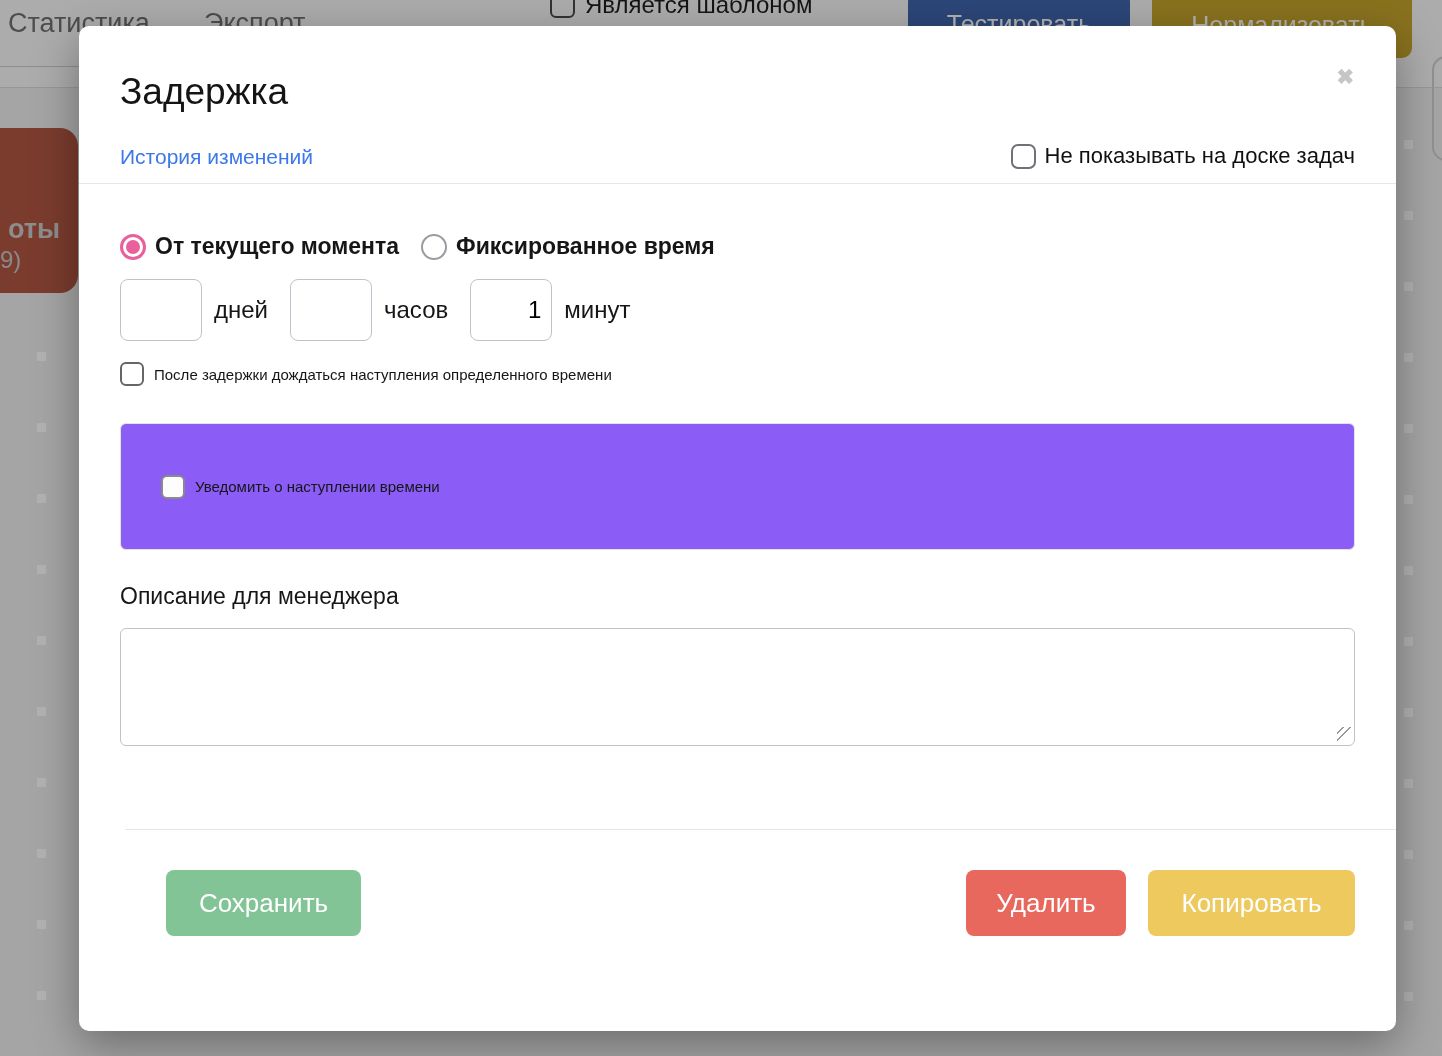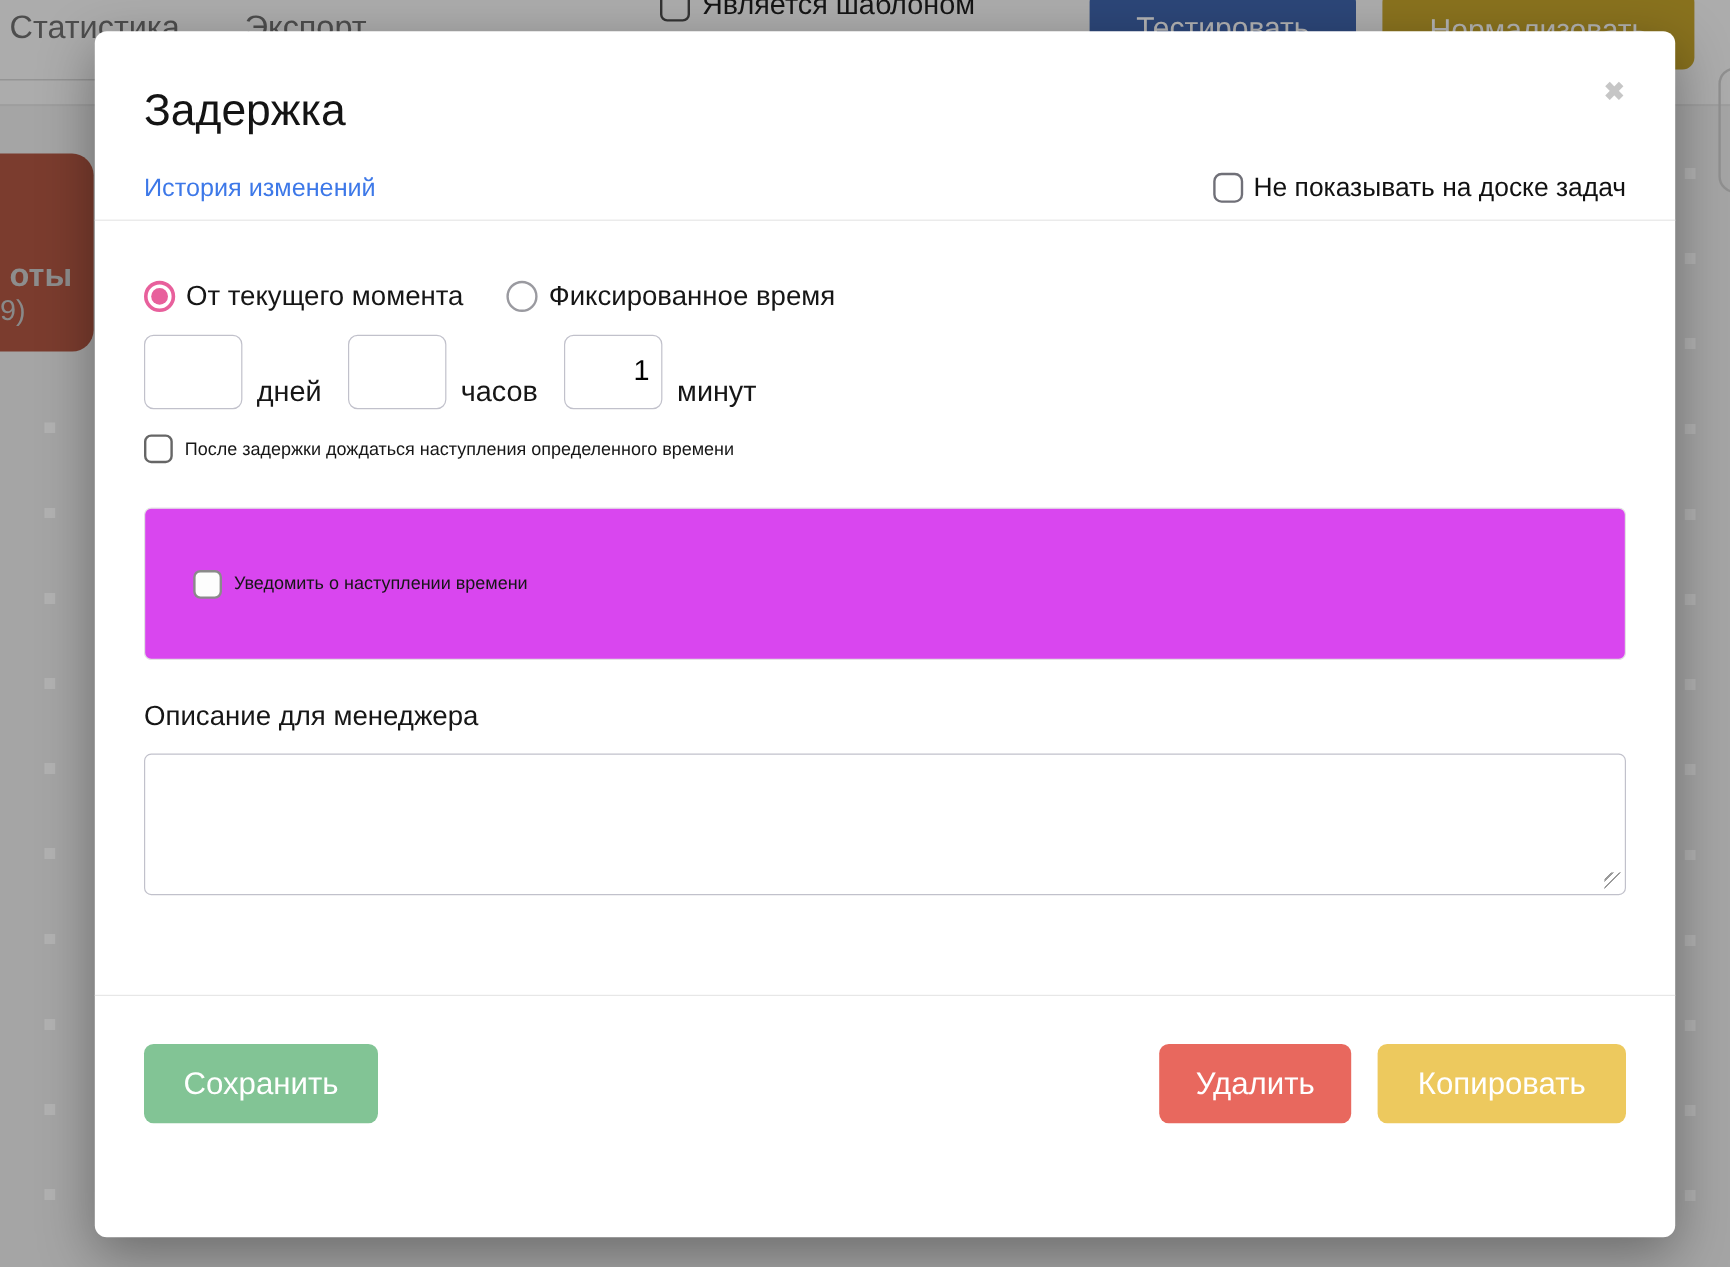--- a/index.html
+++ b/index.html
@@ -42,50 +42,50 @@
   .modal-title { font-size:37px; font-weight:500; color:#141414; line-height:44px; }
   .header-row { display:flex; align-items:flex-end; margin-top:29px; padding-bottom:14px; }
   .history-link { font-size:21px; color:var(--link-blue,#3d78e8); text-decoration:none; cursor:pointer; }
   .hide-check { margin-left:auto; display:flex; align-items:center; gap:9px;padding-left:27px; }
   .checkbox { width:25px; height:25px; border:2px solid #707078; border-radius:7px; background:#fff; flex:none; }
   .hide-check span { font-size:22px; color:#111; }
   .close-btn { position:absolute; top:40px; right:42px; font-size:21px; color:#c6c6c6;
     font-weight:bold; background:none; border:none; cursor:pointer; line-height:1; }
 
   .modal-body { padding:0 41px; }
-  .radio-row { margin-top:49px; display:flex; align-items:center; gap:36px; }
+  .radio-row { margin-top:49px; display:flex; align-items:center; gap:22px;font-weight:bold; }
   .radio-group { display:flex; align-items:center; gap:9px; }
   .radio { width:26px; height:26px; border-radius:50%; border:2px solid #9a9aa0; background:#fff; flex:none; position:relative; }
   .radio.selected { border:3px solid var(--accent-pink,#e8609c); }
   .radio.selected::after { content:''; position:absolute; inset:3px; border-radius:50%;
     background:var(--accent-pink,#e8609c); }
   .radio-group span { font-size:23px; }
 
   .section-label { margin-top:33px; font-size:23px; }
-  .inputs-row { margin-top:19px; display:flex; align-items:flex-end; }
+  .inputs-row { margin-top:19px; display:flex; align-items:center; }
   .num-input { width:82px; height:62px; border:1px solid #c1c1cb; border-radius:8px;
     font-size:24px; font-family:"Liberation Sans",sans-serif; padding:0 10px; }
   .num-input.right { text-align:right; }
   .unit { font-size:24px; margin:0 22px 0 12px; }
   .check-row { margin-top:21px; display:flex; align-items:center; gap:10px; }
   .check-row .checkbox { width:24px; height:24px; border-color:#666; border-radius:6px; }
   .check-row span { font-size:15px; }
-  .notify-panel { margin-top:37px; height:127px; background:#d946ef; border:1px solid #e3e3e3;
+  .notify-panel { margin-top:37px; height:127px; background:#8b5cf6; border:1px solid #e3e3e3;
     border-radius:6px; display:flex; align-items:center; padding:0 40px; }
   .notify-panel .check-row { margin-top:0; }
   .notify-panel .checkbox { border-color:#8a8a8a; background:#fdfdfd; }
   .textarea-wrap { position:relative; margin-top:18px; }
   .desc-textarea { display:block; width:100%; height:118px; border:1px solid #c1c1cb; border-radius:6px;
     resize:none; font-size:22px; font-family:"Liberation Sans",sans-serif; padding:10px 14px; }
   .resize-handle { position:absolute; right:4px; bottom:5px; width:14px; height:14px; pointer-events:none;
     background:linear-gradient(135deg, transparent 0 4px, #9a9a9a 4px 5.5px, transparent 5.5px 8.5px,
       #9a9a9a 8.5px 10px, transparent 10px); }
 
   .modal-footer { margin-top:83px; border-top:1px solid #e7e7e7; padding:40px 41px 0 41px;
-    display:flex; gap:22px; }
+    display:flex; gap:22px;margin-left:46px; }
   .btn { height:66px; border:none; border-radius:8px; color:#ffffff; font-size:26px;
     font-family:"Liberation Sans",sans-serif; display:flex; align-items:center; justify-content:center;
     cursor:pointer; padding:0 28px; }
   .btn.save { width:195px; background:var(--save-green,#82c495); }
   .btn.copy { width:207px; background:var(--copy-yellow,#edc95e); }
   .btn.delete { width:160px; background:var(--delete-red,#e8685e); margin-left:auto; }
 </style>
 </head>
 <body>
 

